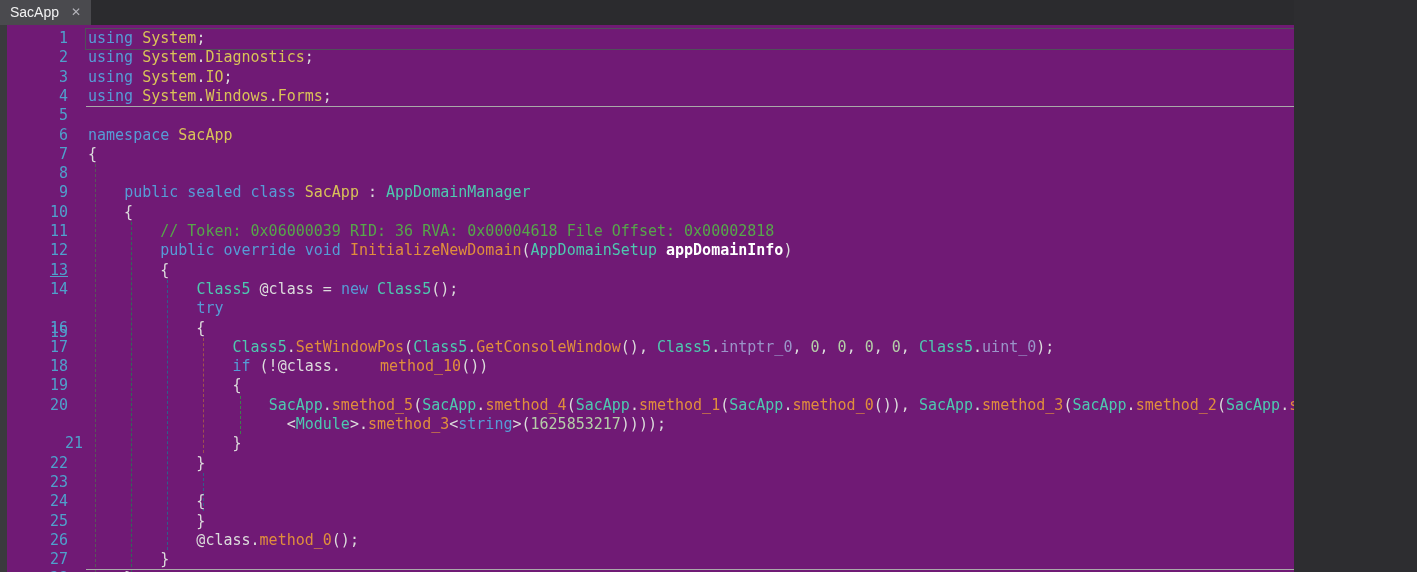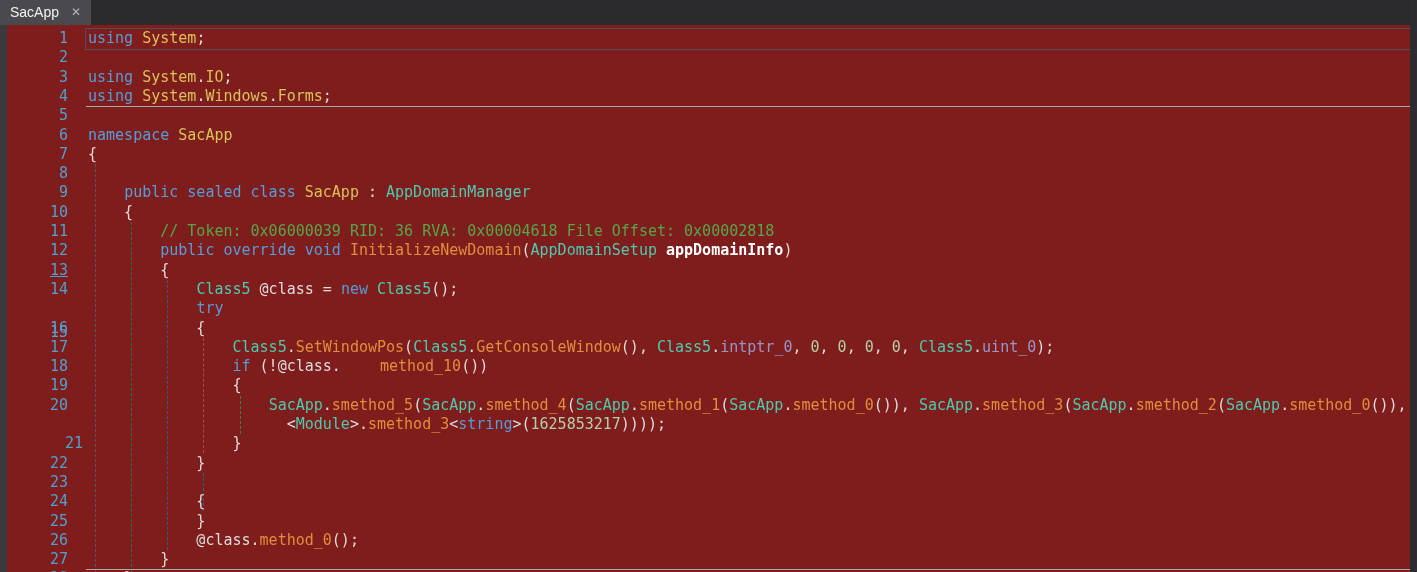--- a/index.html
+++ b/index.html
@@ -1,18 +1,18 @@
 <!DOCTYPE html>
 <html><head>
 <meta charset="utf-8">
 <style>
   html,body{margin:0;padding:0;background:#2d2d30;}
   #app{
-    position:relative;width:1410px;height:572px;overflow:hidden;
-    background:#7f1d1d;font-family:"DejaVu Sans Mono",monospace;
+    position:relative;width:1294px;height:572px;overflow:hidden;
+    background:#701a75;font-family:"DejaVu Sans Mono",monospace;
   }
   #tabbar{
     position:absolute;left:0;top:0;width:1417px;height:25px;
     background:#2b2b2e;font-family:"Liberation Sans",sans-serif;
   }
   #tab{
     position:absolute;left:0;top:0;height:25px;background:#4a4a4e;
     display:flex;align-items:center;padding:0 10px;gap:12px;cursor:pointer;
   }
   #tab .title{color:#f1f1f1;font-size:14px;line-height:25px;}
@@ -47,20 +47,21 @@
       <div class="guide" style="left: 95px; top: 164px; height: 408px; border-left-color: rgb(88, 88, 88);"></div>
       <div class="guide" style="left: 131px; top: 222px; height: 350px; border-left-color: rgb(47, 107, 89);"></div>
       <div class="guide" style="left: 167px; top: 280px; height: 270px; border-left-color: rgb(47, 93, 138);"></div>
       <div class="guide" style="left: 203px; top: 338px; height: 115px; border-left-color: rgb(158, 80, 80);"></div>
       <div class="guide" style="left: 203px; top: 473px; height: 38px; border-left-color: rgb(47, 93, 138);"></div>
       <div class="guide" style="left: 240px; top: 396px; height: 38px; border-left-color: rgb(63, 125, 79);"></div>
       <div class="curline" style="left: 85px; top: 27.5px; width: 1330px; height: 20.3px;"></div>
       <div class="lnum" style="top: 29px; color: rgb(79, 160, 204);">1</div>
       <div class="crow" style="top: 29px;"><span style="color: rgb(86, 156, 214);">using</span><span style="color: rgb(220, 220, 220);"> </span><span style="color: rgb(217, 194, 88);">System</span><span style="color: rgb(220, 220, 220);">;</span></div>
       <div class="lnum" style="top: 48.3px; color: rgb(79, 160, 204);">2</div>
+      <div class="crow" style="top: 48.3px;"><span style="color: rgb(86, 156, 214);">using</span><span style="color: rgb(220, 220, 220);"> </span><span style="color: rgb(217, 194, 88);">System</span><span style="color: rgb(220, 220, 220);">.</span><span style="color: rgb(217, 194, 88);">Diagnostics</span><span style="color: rgb(220, 220, 220);">;</span></div>
       <div class="lnum" style="top: 67.6px; color: rgb(79, 160, 204);">3</div>
       <div class="crow" style="top: 67.6px;"><span style="color: rgb(86, 156, 214);">using</span><span style="color: rgb(220, 220, 220);"> </span><span style="color: rgb(217, 194, 88);">System</span><span style="color: rgb(220, 220, 220);">.</span><span style="color: rgb(217, 194, 88);">IO</span><span style="color: rgb(220, 220, 220);">;</span></div>
       <div class="lnum" style="top: 86.9px; color: rgb(79, 160, 204);">4</div>
       <div class="crow" style="top: 86.9px;"><span style="color: rgb(86, 156, 214);">using</span><span style="color: rgb(220, 220, 220);"> </span><span style="color: rgb(217, 194, 88);">System</span><span style="color: rgb(220, 220, 220);">.</span><span style="color: rgb(217, 194, 88);">Windows</span><span style="color: rgb(220, 220, 220);">.</span><span style="color: rgb(217, 194, 88);">Forms</span><span style="color: rgb(220, 220, 220);">;</span></div>
       <div class="sep" style="left: 86px; top: 105.7px; width: 1331px; background: rgb(169, 169, 169);"></div>
       <div class="lnum" style="top: 106.2px; color: rgb(79, 160, 204);">5</div>
       <div class="crow" style="top: 106.2px;"></div>
       <div class="lnum" style="top: 125.5px; color: rgb(79, 160, 204);">6</div>
       <div class="crow" style="top: 125.5px;"><span style="color: rgb(86, 156, 214);">namespace</span><span style="color: rgb(220, 220, 220);"> </span><span style="color: rgb(217, 194, 88);">SacApp</span></div>
       <div class="lnum" style="top: 144.8px; color: rgb(79, 160, 204);">7</div>

